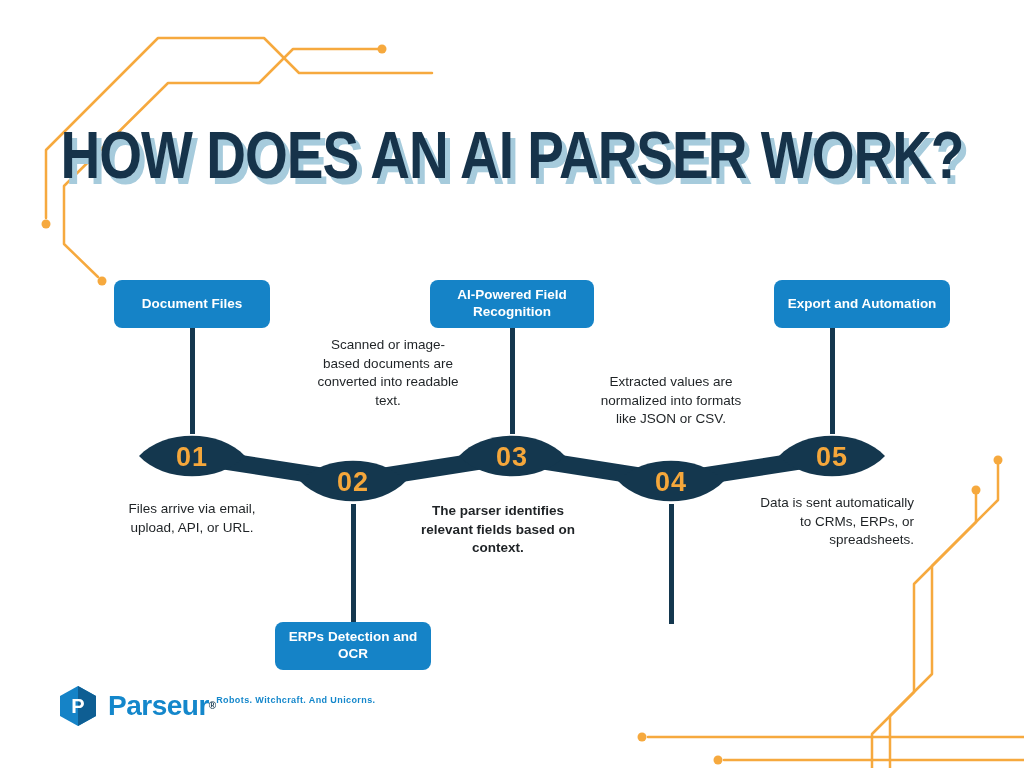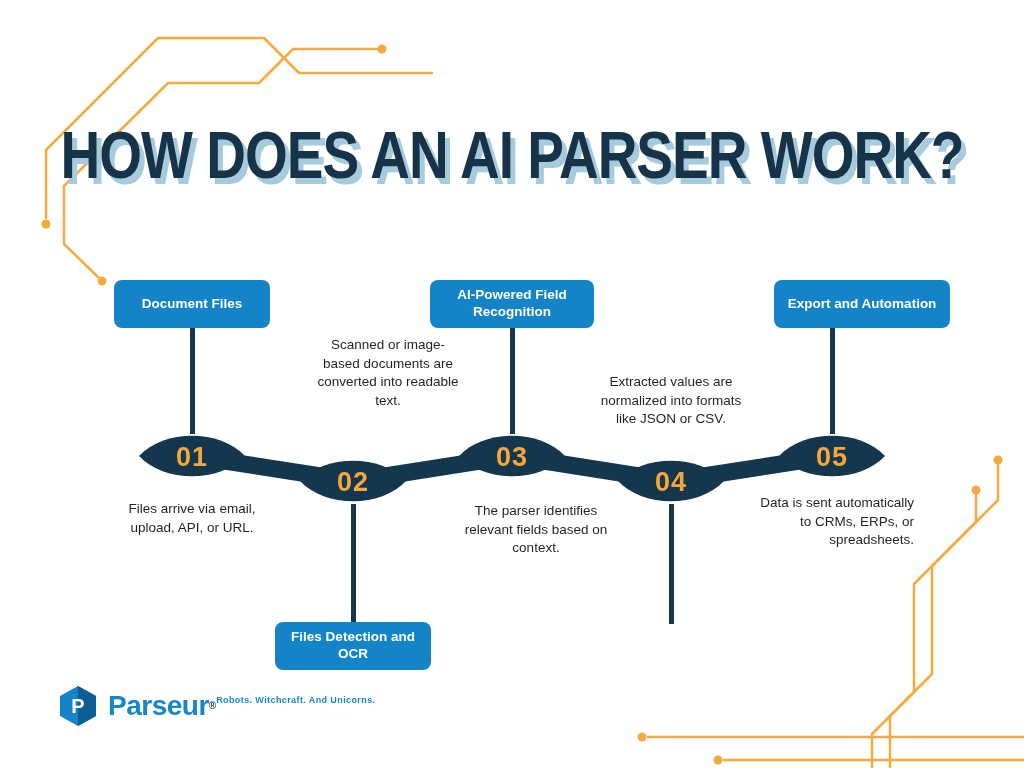--- a/index.html
+++ b/index.html
@@ -87,26 +87,26 @@
   <div class="label-box" style="left:114px;top:280px;width:156px;">
     <span>Document Files</span>
   </div>
   <div class="label-box" style="left:430px;top:280px;width:164px;">
     <span>AI-Powered Field Recognition</span>
   </div>
   <div class="label-box" style="left:754px;top:280px;width:176px;margin-left:20px;">
     <span>Export and Automation</span>
   </div>
   <div class="label-box" style="left:275px;top:622px;width:156px;">
-    <span>Files Detection and OCR</span>
+    <span>ERPs Detection and OCR</span>
   </div>
 
   <p class="desc" style="left:122px;top:500px;width:140px;">Files arrive via email, upload, API, or URL.</p>
   <p class="desc" style="left:281px;top:336px;width:144px;margin-left:35px;">Scanned or image-based documents are converted into readable text.</p>
-  <p class="desc" style="left:456px;top:502px;width:160px;">The parser identifies relevant fields based on context.</p>
+  <p class="desc" style="left:418px;top:502px;width:160px;font-weight:bold;">The parser identifies relevant fields based on context.</p>
   <p class="desc" style="left:593px;top:373px;width:156px;">Extracted values are normalized into formats like JSON or CSV.</p>
   <p class="desc" style="left:750px;top:494px;width:164px;text-align:right;">Data is sent automatically to CRMs, ERPs, or spreadsheets.</p>
 
   <svg class="timeline" width="760" height="90" viewBox="0 0 760 90">
     <line class="bar" x1="56" y1="32" x2="217" y2="57"></line>
     <line class="bar" x1="217" y1="57" x2="376" y2="32"></line>
     <line class="bar" x1="376" y1="32" x2="535" y2="57"></line>
     <line class="bar" x1="535" y1="57" x2="696" y2="32"></line>
 
     <path class="lens" d="M3 32 C28 5, 84 5, 109 32 C84 59, 28 59, 3 32 Z"></path>

